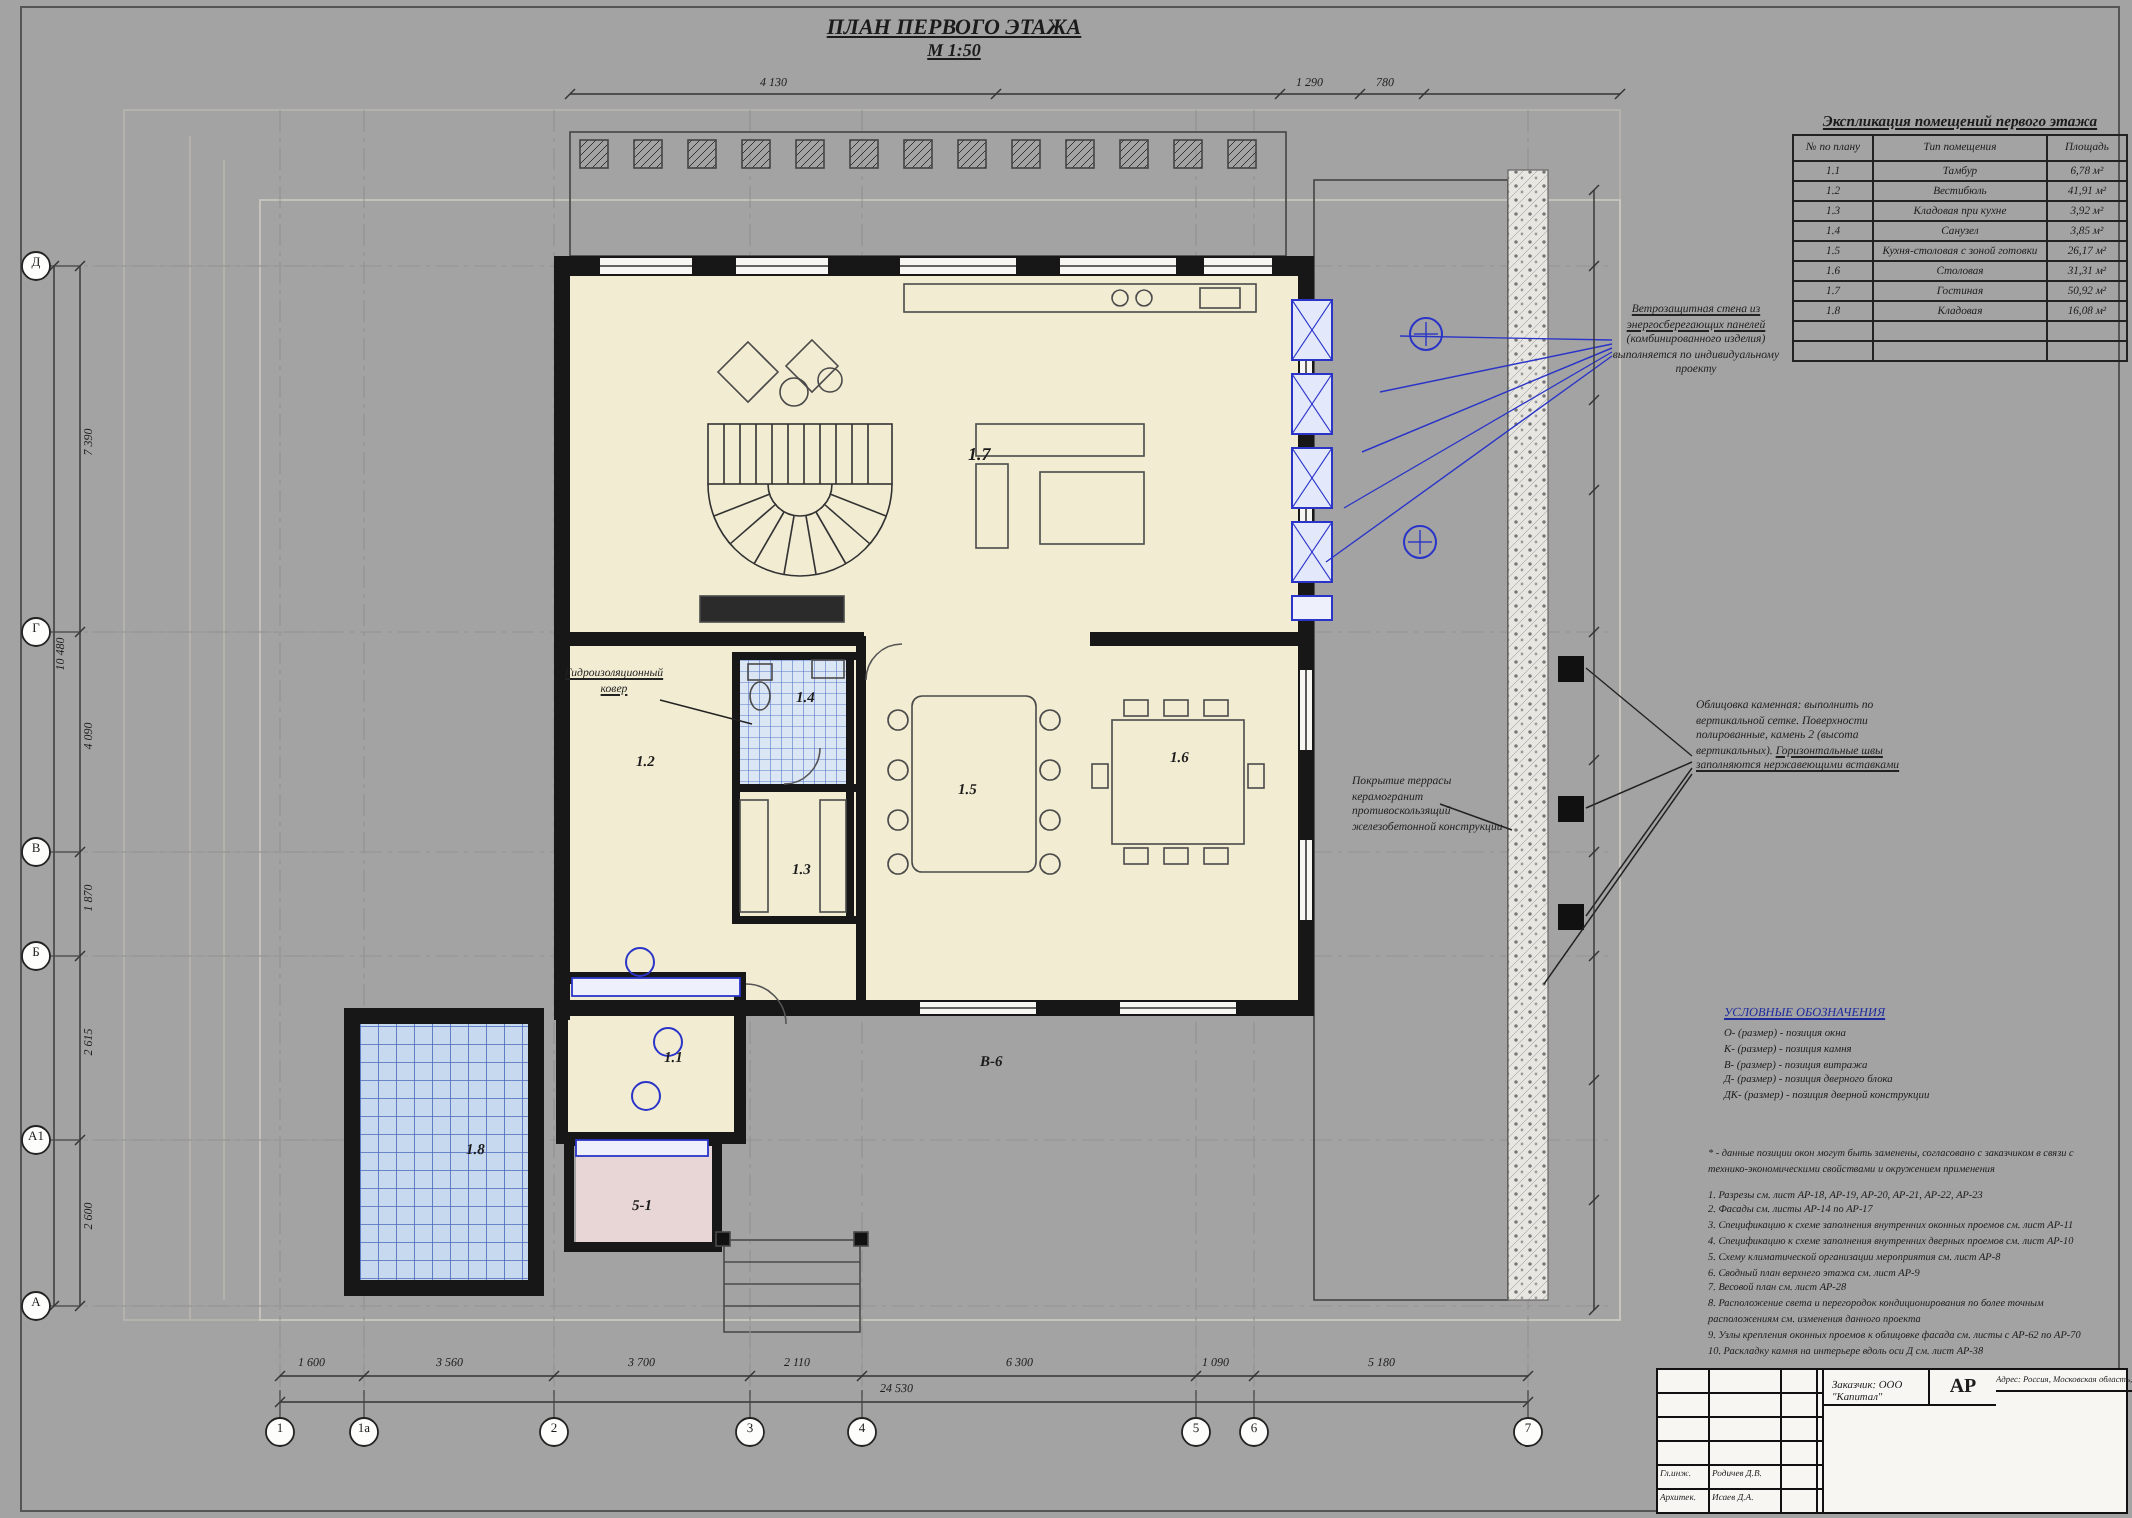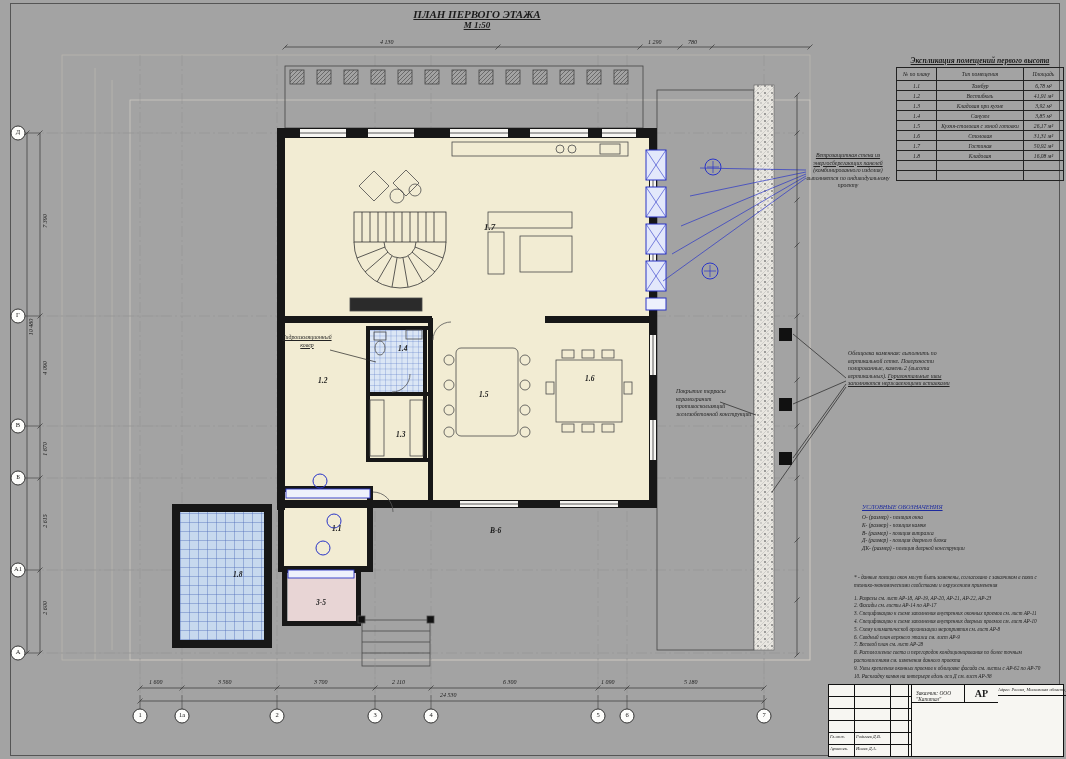--- a/index.html
+++ b/index.html
@@ -425,21 +425,21 @@
 
   <span class="lbl room-big" style="left:484px;top:222px;">1.7</span>
   <span class="lbl room" style="left:318px;top:376px;">1.2</span>
   <span class="lbl room" style="left:398px;top:344px;">1.4</span>
   <span class="lbl room" style="left:396px;top:430px;">1.3</span>
   <span class="lbl room" style="left:479px;top:390px;">1.5</span>
   <span class="lbl room" style="left:585px;top:374px;">1.6</span>
   <span class="lbl room" style="left:332px;top:524px;">1.1</span>
   <span class="lbl room" style="left:233px;top:570px;">1.8</span>
   <span class="lbl room" style="left:490px;top:526px;">В-6</span>
-  <span class="lbl room" style="left:316px;top:598px;">3-5</span>
+  <span class="lbl room" style="left:316px;top:598px;">5-1</span>
 
   <div class="note u" style="left:278px;top:334px;width:58px;text-align:center;">Гидроизоляционный ковер</div>
   <div class="note" style="left:676px;top:388px;width:86px;">Покрытие террасы керамогранит противоскользящий железобетонной конструкции</div>
   <div class="note" style="left:806px;top:152px;width:84px;text-align:center;">
     <span class="u">Ветрозащитная стена из энергосберегающих панелей</span>
     <span>(комбинированного изделия) выполняется по индивидуальному проекту</span>
   </div>
   <div class="note" style="left:848px;top:350px;width:114px;">
     <span>Облицовка каменная: выполнить по вертикальной сетке. Поверхности полированные, камень 2 (высота вертикальных).</span>
     <span class="u">Горизонтальные швы заполняются нержавеющими вставками</span>
@@ -474,21 +474,21 @@
   <span class="lbl axis" style="left:620px;top:711px;">6</span>
   <span class="lbl axis" style="left:757px;top:711px;">7</span>
   <span class="lbl axis" style="left:11px;top:128px;">Д</span>
   <span class="lbl axis" style="left:11px;top:311px;">Г</span>
   <span class="lbl axis" style="left:11px;top:421px;">В</span>
   <span class="lbl axis" style="left:11px;top:473px;">Б</span>
   <span class="lbl axis" style="left:11px;top:565px;">А1</span>
   <span class="lbl axis" style="left:11px;top:648px;">А</span>
 
   <div class="sched">
-    <div class="t">Экспликация помещений первого высота</div>
+    <div class="t">Экспликация помещений первого этажа</div>
     <table>
       <tbody>
           <tr>
         <th style="width:24%">№ по плану</th>
         <th style="width:52%">Тип помещения</th>
         <th style="width:24%">Площадь</th>
       </tr>
       <tr>
             <td>1.1</td>
             <td>Тамбур</td>

